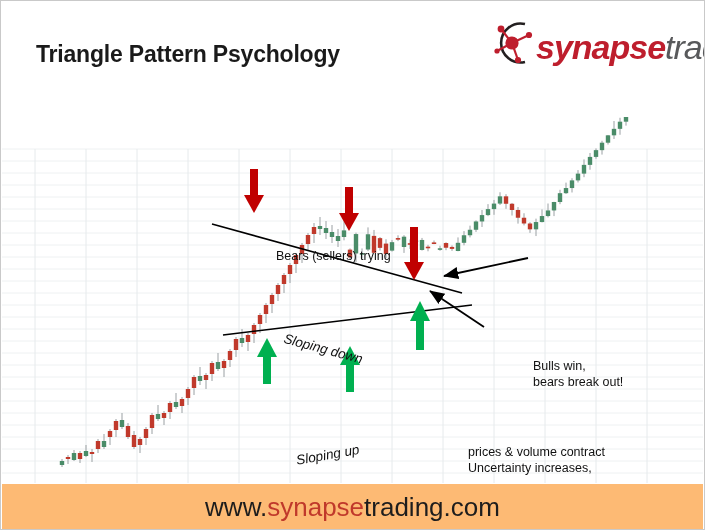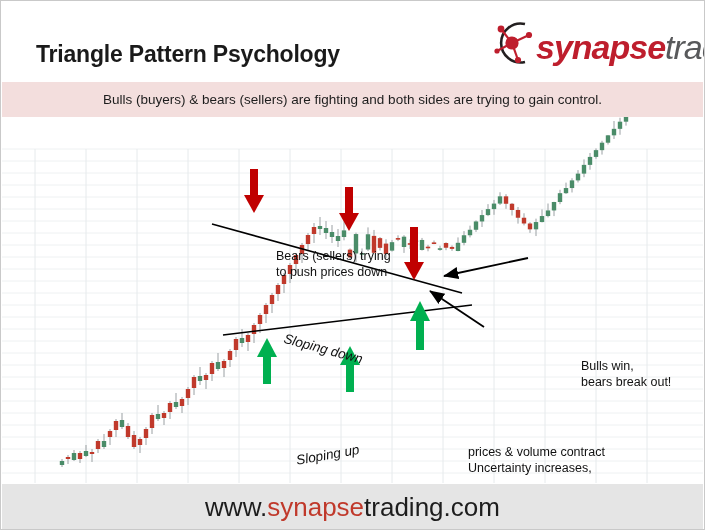--- a/index.html
+++ b/index.html
@@ -33,32 +33,32 @@
   
   #chart-area{
     position:absolute;left:1px;top:116px;width:701px;height:366px;
     background:#ffffff;overflow:hidden;
   }
   #chart-svg{position:absolute;left:0;top:0;}
   
   .anno{position:absolute;font-size:12.5px;color:#111111;line-height:1.25;white-space:nowrap;}
   .anno.c{text-align:left;}
   #anno-bears{left:274px;top:132px;}
-  #anno-breakout{left:531px;top:242px;margin-left:48px;}
+  #anno-breakout{left:531px;top:242px;}
   #anno-uncertainty{left:466px;top:328px;}
   .slope-lbl{
     position:absolute;font-size:13.5px;color:#111111;white-space:nowrap;
     font-style:italic;
   }
   #lbl-sloping-down{left:284px;top:214px;transform:rotate(15deg);transform-origin:left top;}
   #lbl-sloping-up{left:293px;top:336px;transform:rotate(-10deg);transform-origin:left top;}
   
   #footer-band{
     position:absolute;left:1px;top:483px;width:701px;height:46px;
-    background:#e5e5e5;display:flex;align-items:center;justify-content:center;
+    background:#fdba74;display:flex;align-items:center;justify-content:center;
   }
   #footer-text{font-size:26px;color:#1d1d1d;white-space:nowrap;}
   #footer-text .red{color:#c0392b;}
 </style>
 </head>
 <body>
 
 <div id="slide">
 
   <div id="header">
@@ -77,23 +77,20 @@
         <circle cx="24" cy="26" r="6.6" fill="#be1e2d"></circle>
         <circle cx="13" cy="12" r="3.4" fill="#be1e2d"></circle>
         <circle cx="41" cy="18" r="3.1" fill="#be1e2d"></circle>
         <circle cx="30" cy="43" r="3.1" fill="#be1e2d"></circle>
         <circle cx="9" cy="34" r="2.6" fill="#be1e2d"></circle>
       </svg>
       <div id="logo-text"><span class="red">synapse</span><span class="grey">trading</span></div>
     </div>
   </div>
 
-  <div id="subtitle-band">
-    <div id="subtitle">Bulls (buyers) &amp; bears (sellers) are fighting and both sides are trying to gain control.</div>
-  </div>
 
   <div id="chart-area">
     <svg id="chart-svg" width="701" height="366" viewBox="0 0 701 366">
       <defs>
         <marker id="ah" markerWidth="9" markerHeight="9" refX="7.5" refY="3.2" orient="auto">
           <path d="M0,0 L8,3.2 L0,6.4 z" fill="#000"></path>
         </marker>
       </defs>
 
       <g stroke="#eef1f2" stroke-width="1">
@@ -388,21 +385,20 @@
       </g>
 
       <g stroke="#000" stroke-width="1.9" fill="none">
         <line x1="526" y1="141" x2="442" y2="159" marker-end="url(#ah)"></line>
         <line x1="482" y1="210" x2="428" y2="174" marker-end="url(#ah)"></line>
       </g>
     </svg>
 
     <div class="anno c" id="anno-bears">
       <div>Bears (sellers) trying</div>
-      <div>to push prices down</div>
     </div>
 
     <div class="anno" id="anno-breakout">
       <div>Bulls win,</div>
       <div>bears break out!</div>
     </div>
 
     <div class="anno" id="anno-uncertainty">
       <div>prices &amp; volume contract</div>
       <div>Uncertainty increases,</div>

